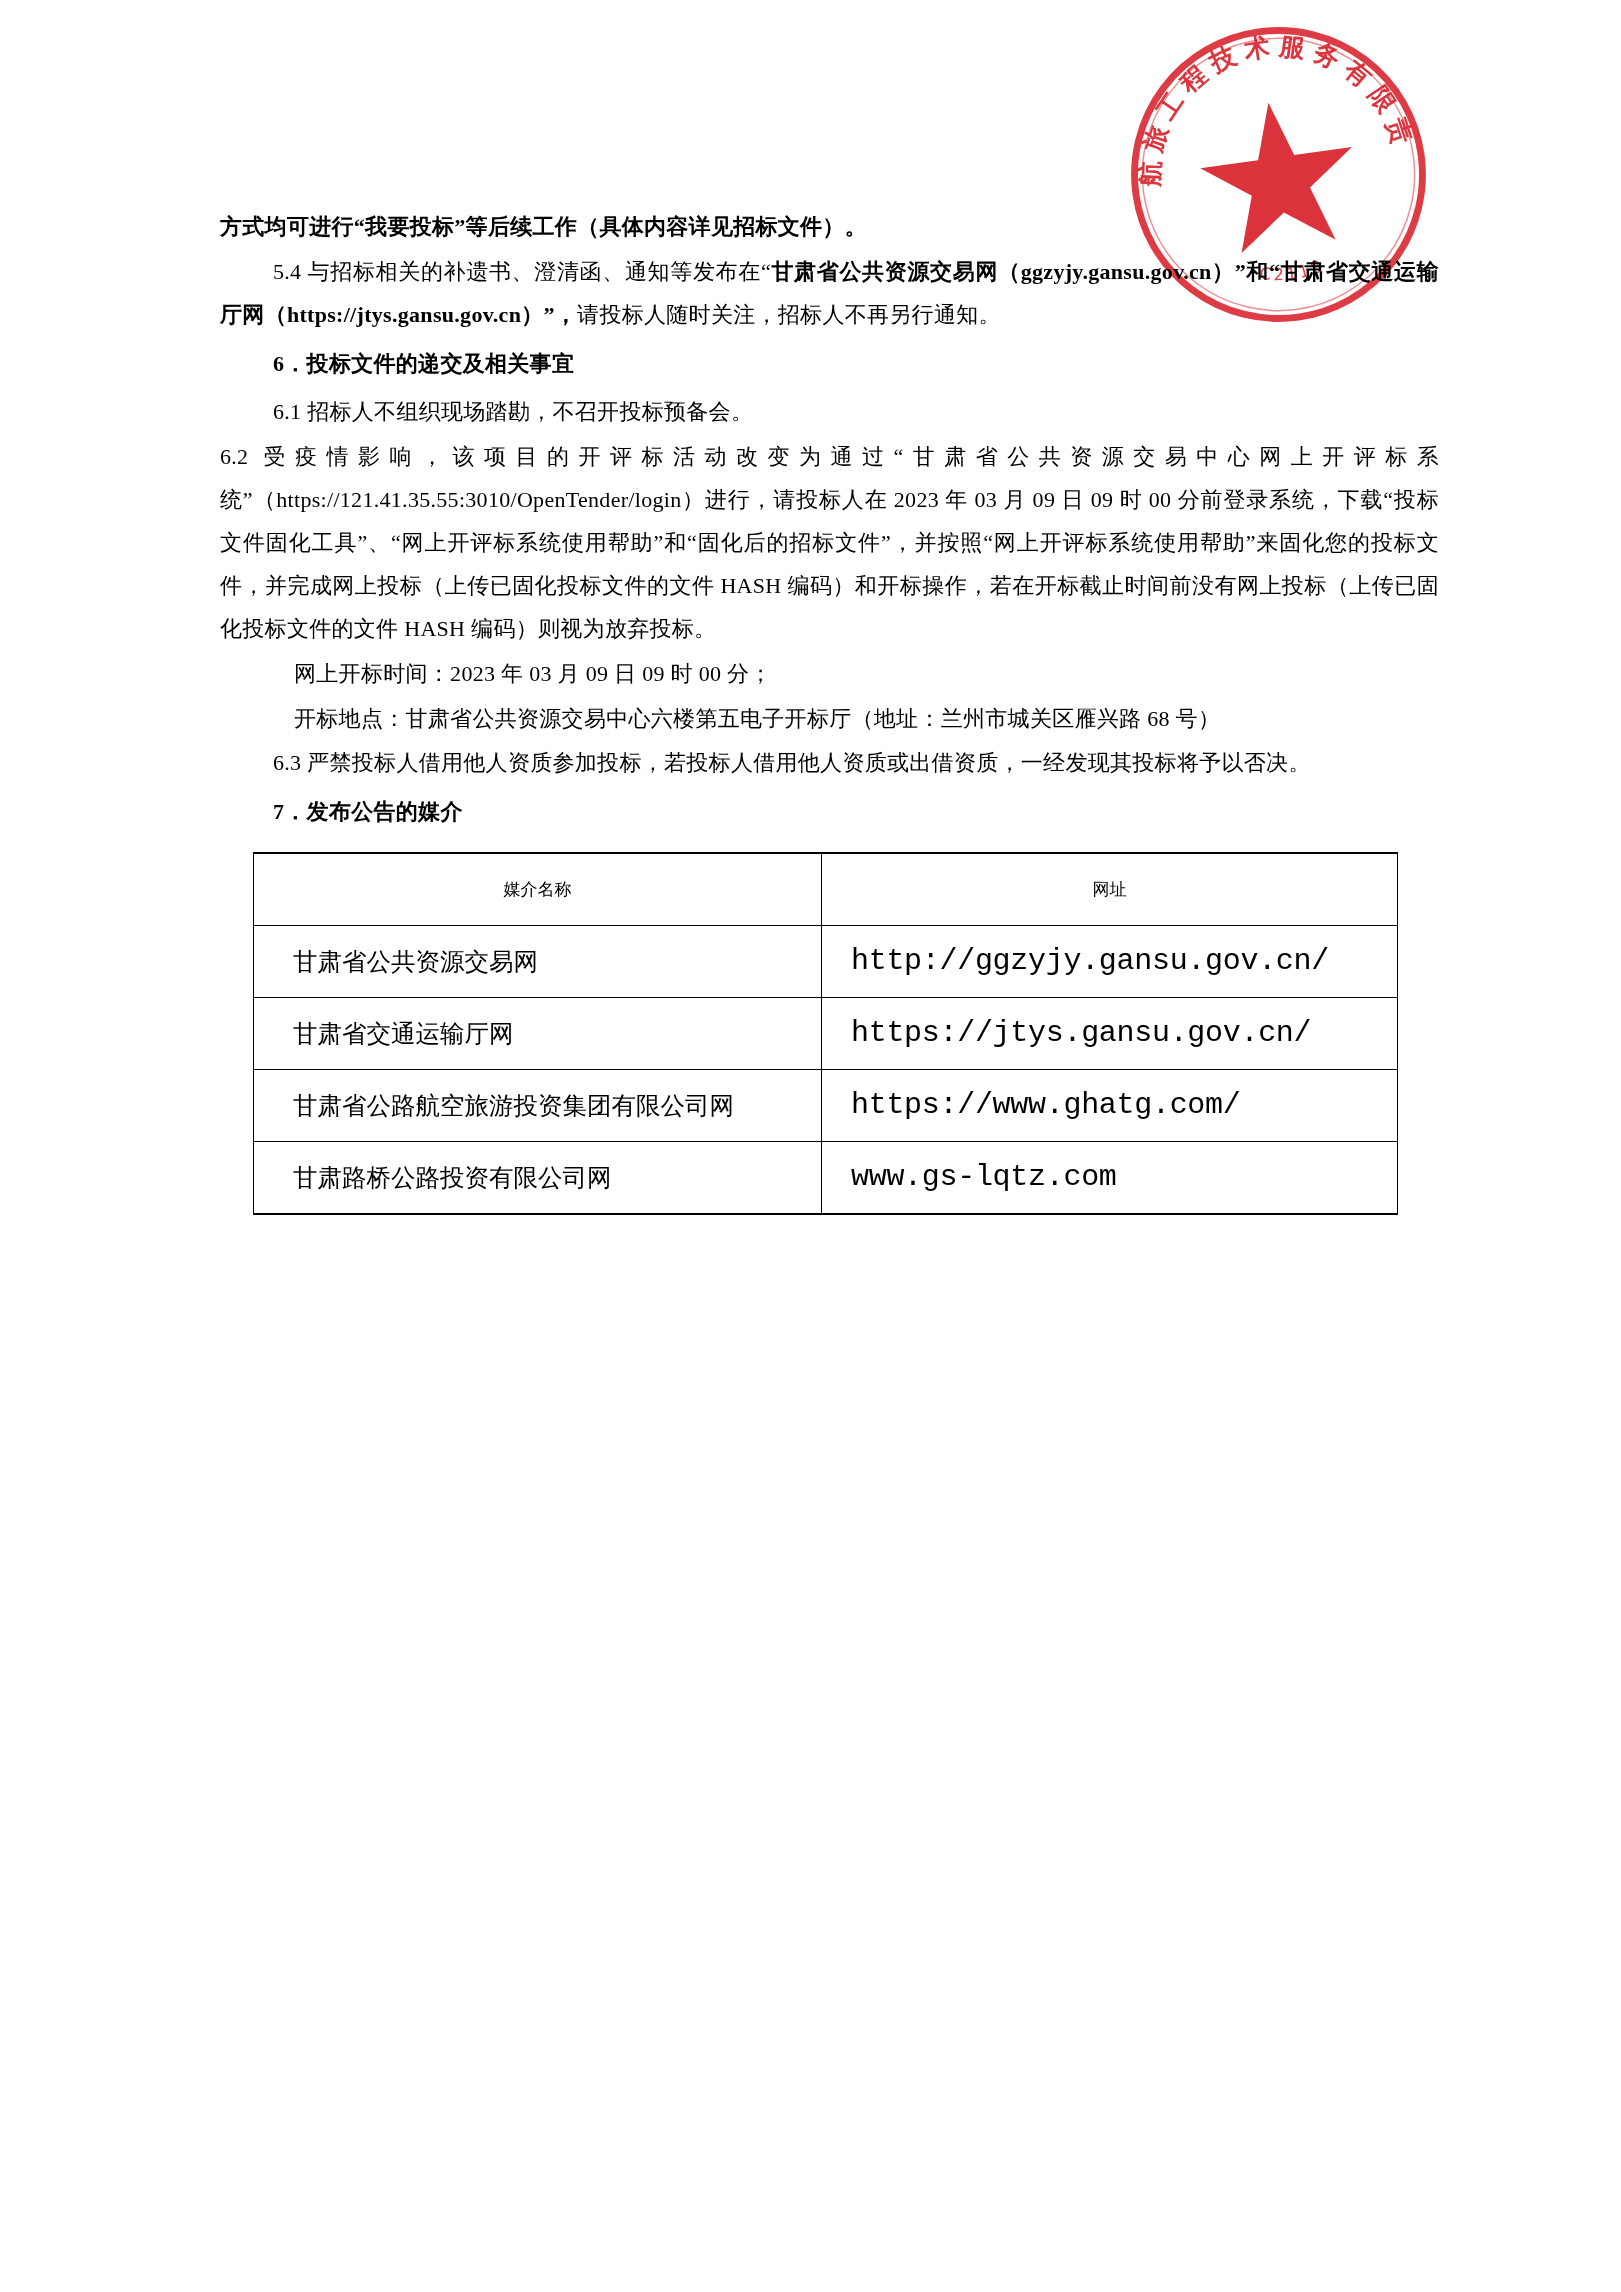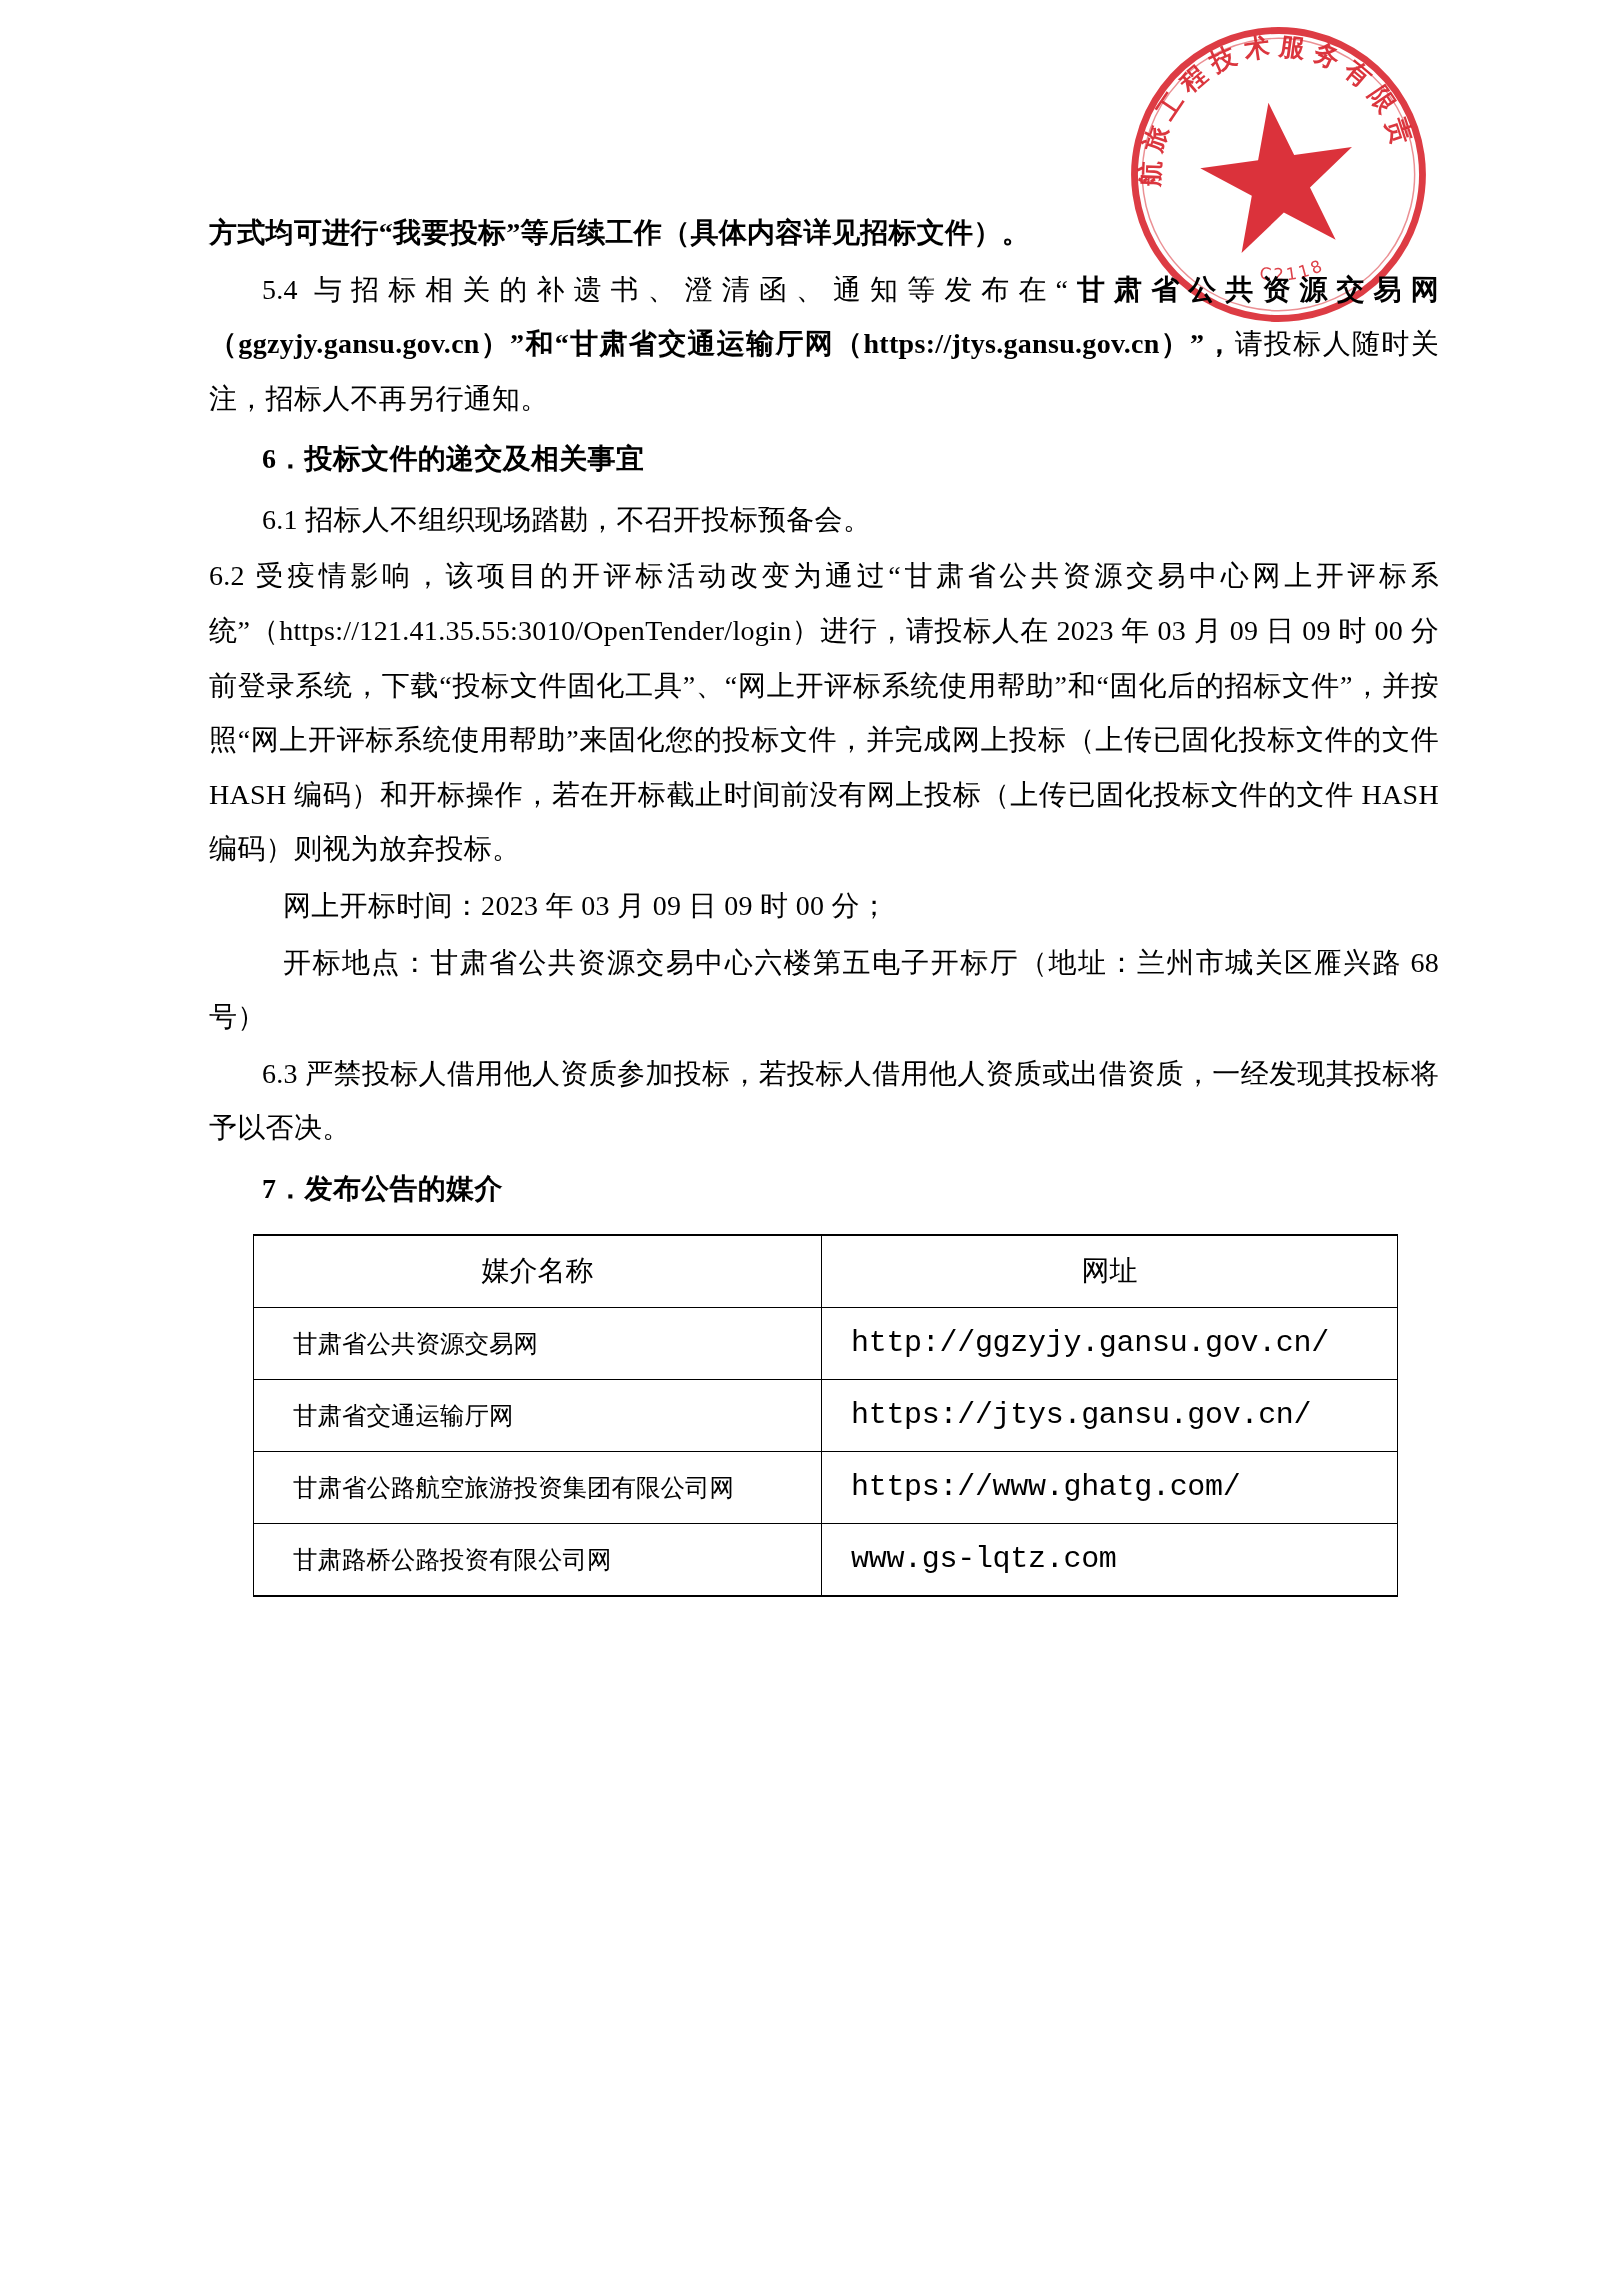--- a/index.html
+++ b/index.html
@@ -19,22 +19,22 @@
     position: absolute;
     inset: 0;
   }
   .content {
     position: absolute;
     left: 204px;
     top: 206px;
     width: 1235px;
   }
   p {
-    margin: 0 0 2px 5px;
-    font-size: 28px;
+    margin: 0 0 2px 16px;
+    font-size: 22px;
     line-height: 1.95;
     text-align: justify;
     text-justify: inter-ideograph;
     letter-spacing: 0.3px;
   }
   .indent {
     text-indent: 53px;
   }
   .noindent {
     text-indent: 0;
@@ -61,21 +61,21 @@
   }
   .media-table th, .media-table td {
     border: 1.5px solid #000;
     height: 71px;
     font-size: 24.5px;
     font-weight: normal;
     padding: 0 27.4px;
   }
   .media-table th {
     text-align: center;
-    font-size: 28px;
+    font-size: 17px;
   }
   .media-table td.name {
     text-align: left;
     padding-left: 39px;
   }
   .media-table td.url {
     text-align: left;
     padding-left: 29px;
     font-family: "Liberation Mono", monospace;
     font-size: 30px;

